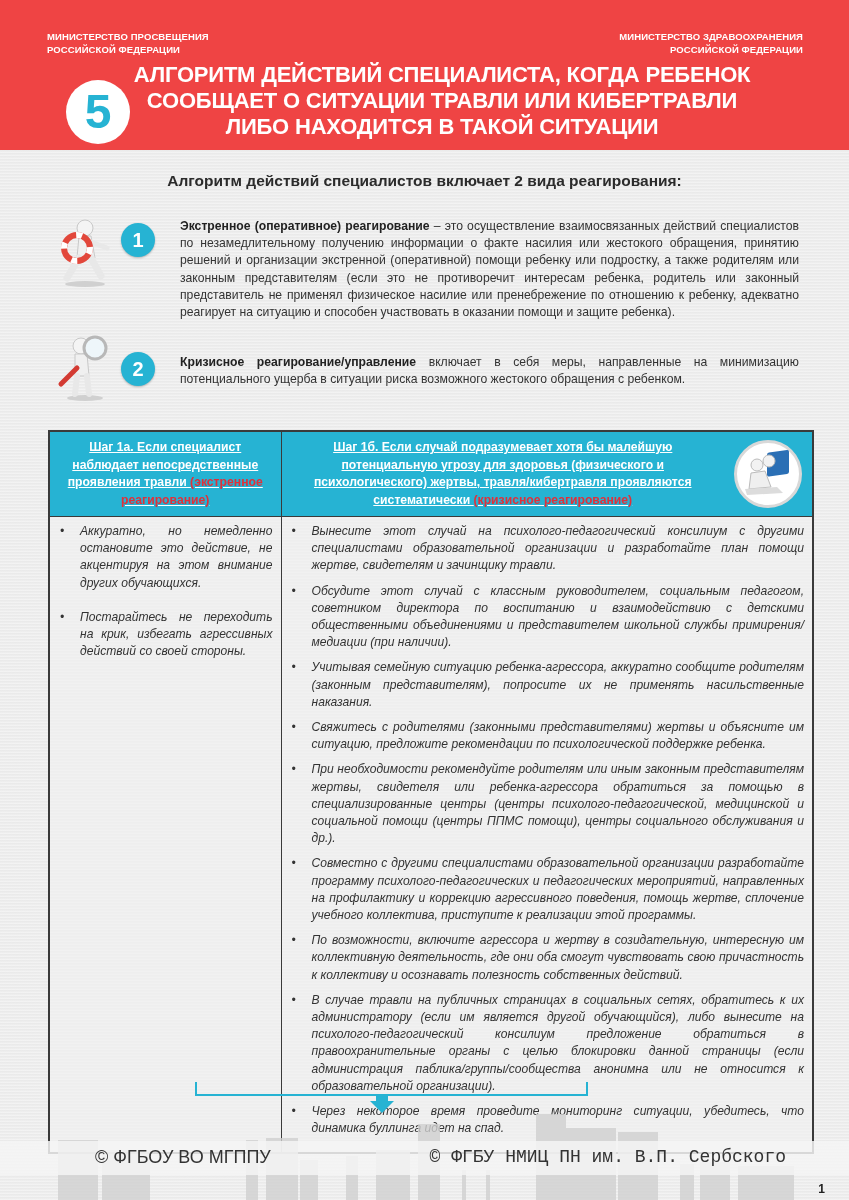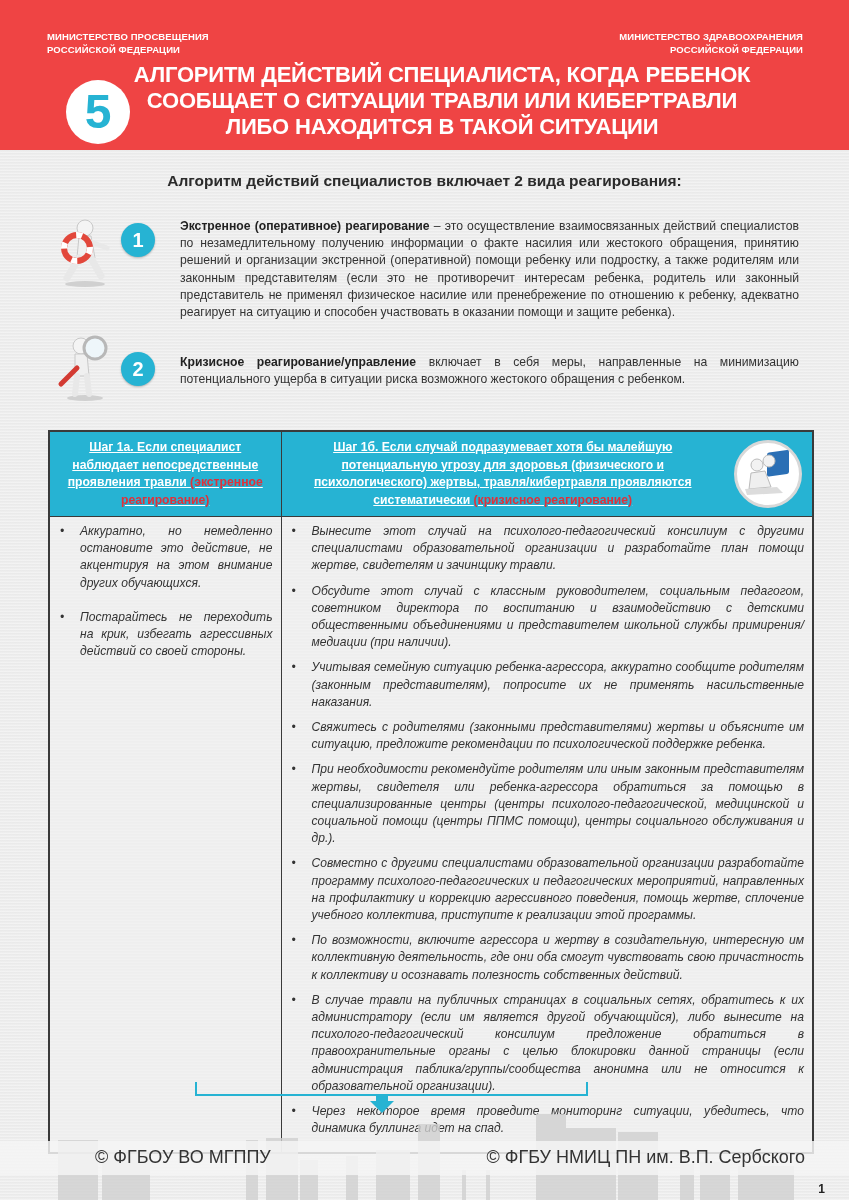--- a/index.html
+++ b/index.html
@@ -84,21 +84,21 @@
     border-left: 12px solid transparent; border-right: 12px solid transparent; border-top: 12px solid #26b3d3;
   }
   .skyline { position: absolute; left: 0; top: 1100px; width: 849px; height: 100px; }
   .sk { position: absolute; bottom: 0; background: #cfcfcf; opacity: 0.8; }
   .footer-band {
     position: absolute; left: 0; top: 1141px; width: 849px; height: 34px;
     background: rgba(245,245,245,0.85);
   }
   .copy { position: absolute; top: 1147px; font-size: 18px; color: #333; }
   .copy.left { left: 64px; margin-left: 31px; }
-  .copy.right { right: 44px; }
+  .copy.right { right: 63px; font-family: Liberation Mono, monospace; }
   .page-num { position: absolute; right: 24px; top: 1182px; font-size: 12px; font-weight: bold; color: #222; }
 </style>
 </head>
 <body>
 
 <div class="header">
   <div class="ministry left">
     <div>МИНИСТЕРСТВО ПРОСВЕЩЕНИЯ</div>
     <div>РОССИЙСКОЙ ФЕДЕРАЦИИ</div>
   </div>

